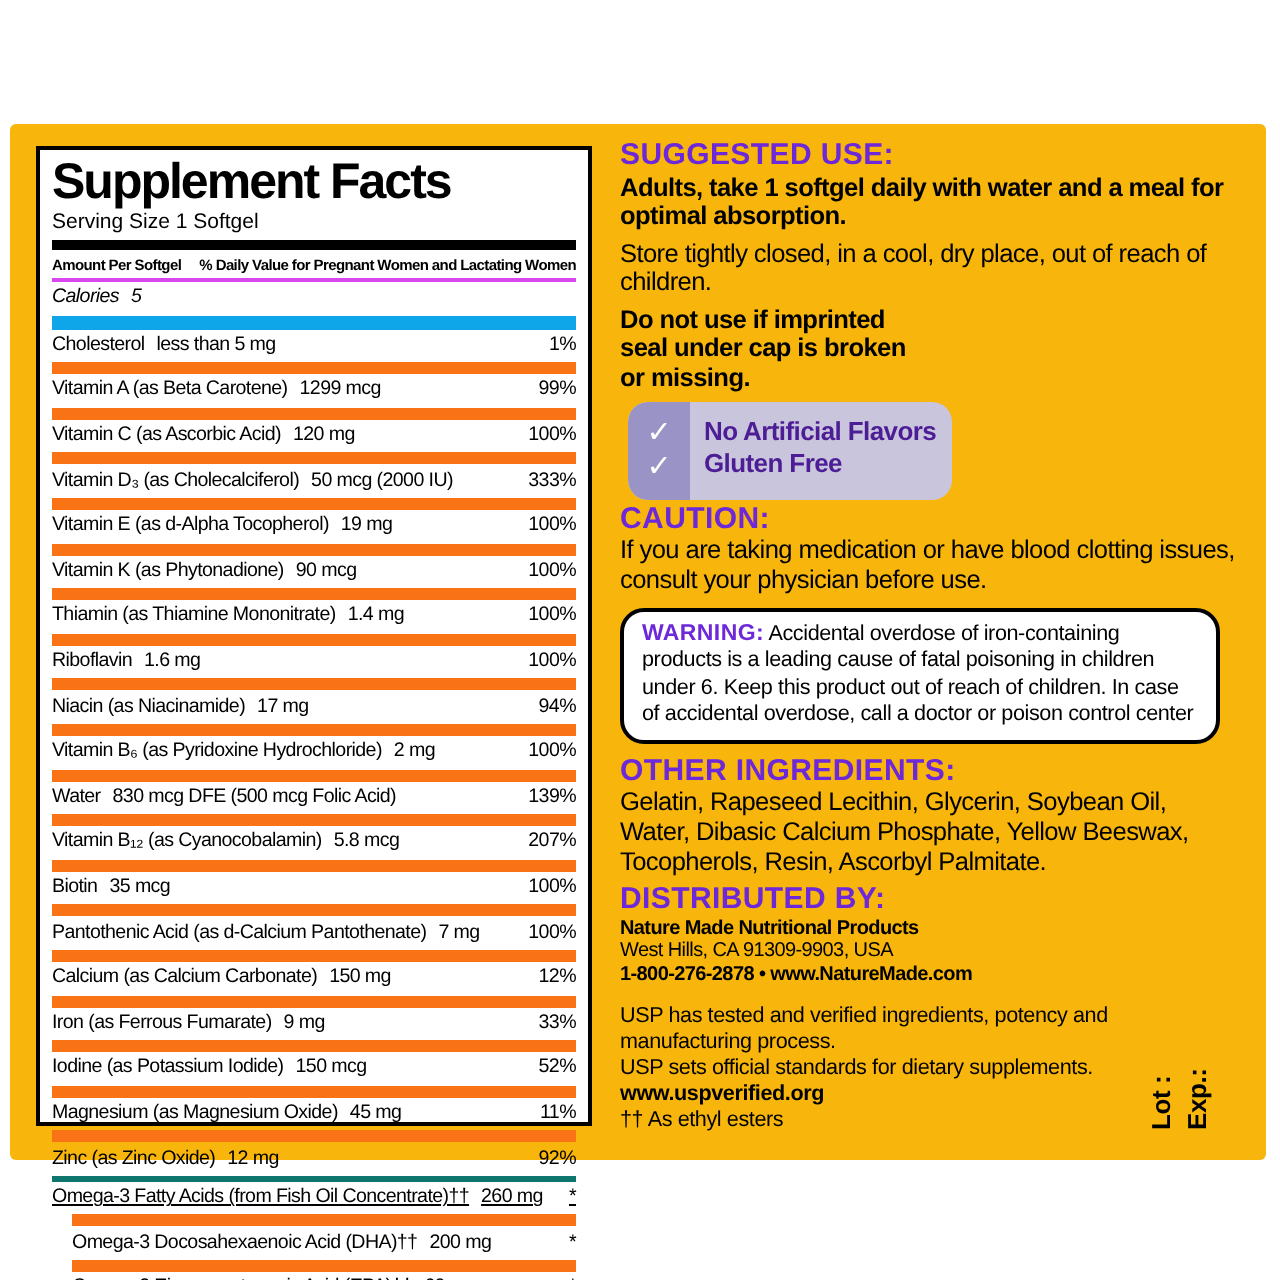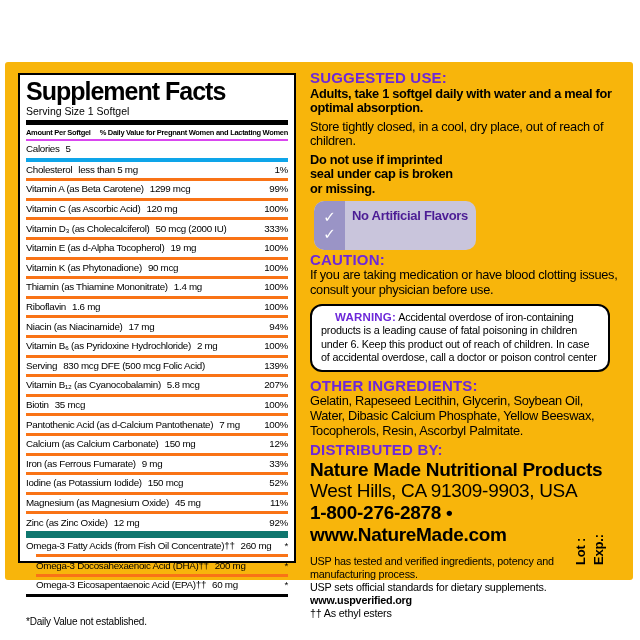--- a/index.html
+++ b/index.html
@@ -22,25 +22,25 @@
   .sf-serving{font-size:10.5px;margin-top:1px;}
   .bar-heavy{height:5px;background:#000;margin:3px 0 0 0;}
   .sf-header{
     display:flex;justify-content:space-between;align-items:baseline;
     font-size:7.5px;font-weight:bold;letter-spacing:-0.3px;
     padding:3px 0 2px 0;border-bottom:2px solid #d946ef;white-space:nowrap;
   }
   .sf-row{
     display:flex;justify-content:space-between;align-items:baseline;
     font-size:9.8px;letter-spacing:-0.3px;line-height:12px;
-    padding:2.3px 0;border-top:3px solid #f97316;white-space:nowrap;
-  }
-  .sf-row:first-child{border-top:none;}
-  .sf-row.sep-medium{border-top:4px solid #0ea5e9;}
-  .sf-row.sep-thick{border-top:7px solid #0f766e;}
+    padding:2.3px 0;border-top:6px solid #f97316;white-space:nowrap;
+  }
+  .sf-row:first-child{border-top:none;font-style:italic;}
+  .sf-row.sep-medium{border-top:7px solid #0ea5e9;}
+  .sf-row.sep-thick{border-top:3px solid #0f766e;text-decoration:underline;}
   .sf-row.indent{margin-left:10px;}
   .sf-row .nname{}
   .sf-row .namount{margin-left:6px;flex:1;text-align:left;}
   .sf-row .ndv{text-align:right;margin-left:4px;}
   .sf-footnote{
     border-top:3px solid #000;font-size:10px;letter-spacing:-0.2px;
     padding:19px 0 2px 0;margin-top:0;
   }
   
   .rcol{position:absolute;left:305px;top:8px;width:320px;}
@@ -63,22 +63,22 @@
   .badge-check{color:#fff;font-size:15px;font-weight:bold;line-height:1.15;}
   .badge-text{
     padding:7px 6px 0 7px;font-weight:bold;font-size:13px;
     letter-spacing:-0.3px;line-height:1.3;color:#4c1d95;
   }
   .warning-box{
     margin:7px 0 6px 0;background:#fff;border:2.5px solid #000;border-radius:12px;
     padding:5px 9px 6px 9px;font-size:10.8px;letter-spacing:-0.2px;line-height:1.22;
     width:300px;box-sizing:border-box;
   }
-  .warning-box .phead{display:inline;font-size:11.5px;margin-left:14px;}
-  .addr{font-size:19px;letter-spacing:-0.3px;line-height:1.15;margin:0;}
+  .warning-box .phead{display:inline;font-size:11.5px;}
+  .addr{font-size:10px;letter-spacing:-0.3px;line-height:1.15;margin:0;}
   .usp{margin-top:9px;font-size:10.8px;letter-spacing:-0.2px;line-height:1.2;width:268px;}
   .usp .bold{font-weight:bold;}
   .lotexp{
     position:absolute;right:12px;bottom:22px;width:56px;height:42px;
     transform:rotate(-90deg);transform-origin:center;
     font-weight:bold;font-size:13px;line-height:1.35;letter-spacing:-0.2px;
   }
 </style>
 </head>
 <body>
@@ -143,21 +143,21 @@
           <span class="nname">Niacin (as Niacinamide)</span>
           <span class="namount">17 mg</span>
           <span class="ndv">94%</span>
         </div>
         <div class="sf-row">
           <span class="nname">Vitamin B₆ (as Pyridoxine Hydrochloride)</span>
           <span class="namount">2 mg</span>
           <span class="ndv">100%</span>
         </div>
         <div class="sf-row">
-          <span class="nname">Serving</span>
+          <span class="nname">Water</span>
           <span class="namount">830 mcg DFE (500 mcg Folic Acid)</span>
           <span class="ndv">139%</span>
         </div>
         <div class="sf-row">
           <span class="nname">Vitamin B₁₂ (as Cyanocobalamin)</span>
           <span class="namount">5.8 mcg</span>
           <span class="ndv">207%</span>
         </div>
         <div class="sf-row">
           <span class="nname">Biotin</span>
@@ -220,20 +220,21 @@
 
     <div class="dnu-row">
       <div class="dnu-text">Do not use if imprinted seal under cap is broken or missing.</div>
       <div class="badge">
         <div class="badge-tab">
           <span class="badge-check">✓</span>
           <span class="badge-check">✓</span>
         </div>
         <div class="badge-text">
           <div>No Artificial Flavors</div>
+          <div>Gluten Free</div>
         </div>
       </div>
     </div>
 
     <div class="phead">CAUTION:</div>
     <p class="ptext">If you are taking medication or have blood clotting issues, consult your physician before use.</p>
 
     <div class="warning-box"><span class="phead">WARNING:</span><span> Accidental overdose of iron-containing products is a leading cause of fatal poisoning in children under 6. Keep this product out of reach of children. In case of accidental overdose, call a doctor or poison control center</span></div>
 
     <div class="phead">OTHER INGREDIENTS:</div>

